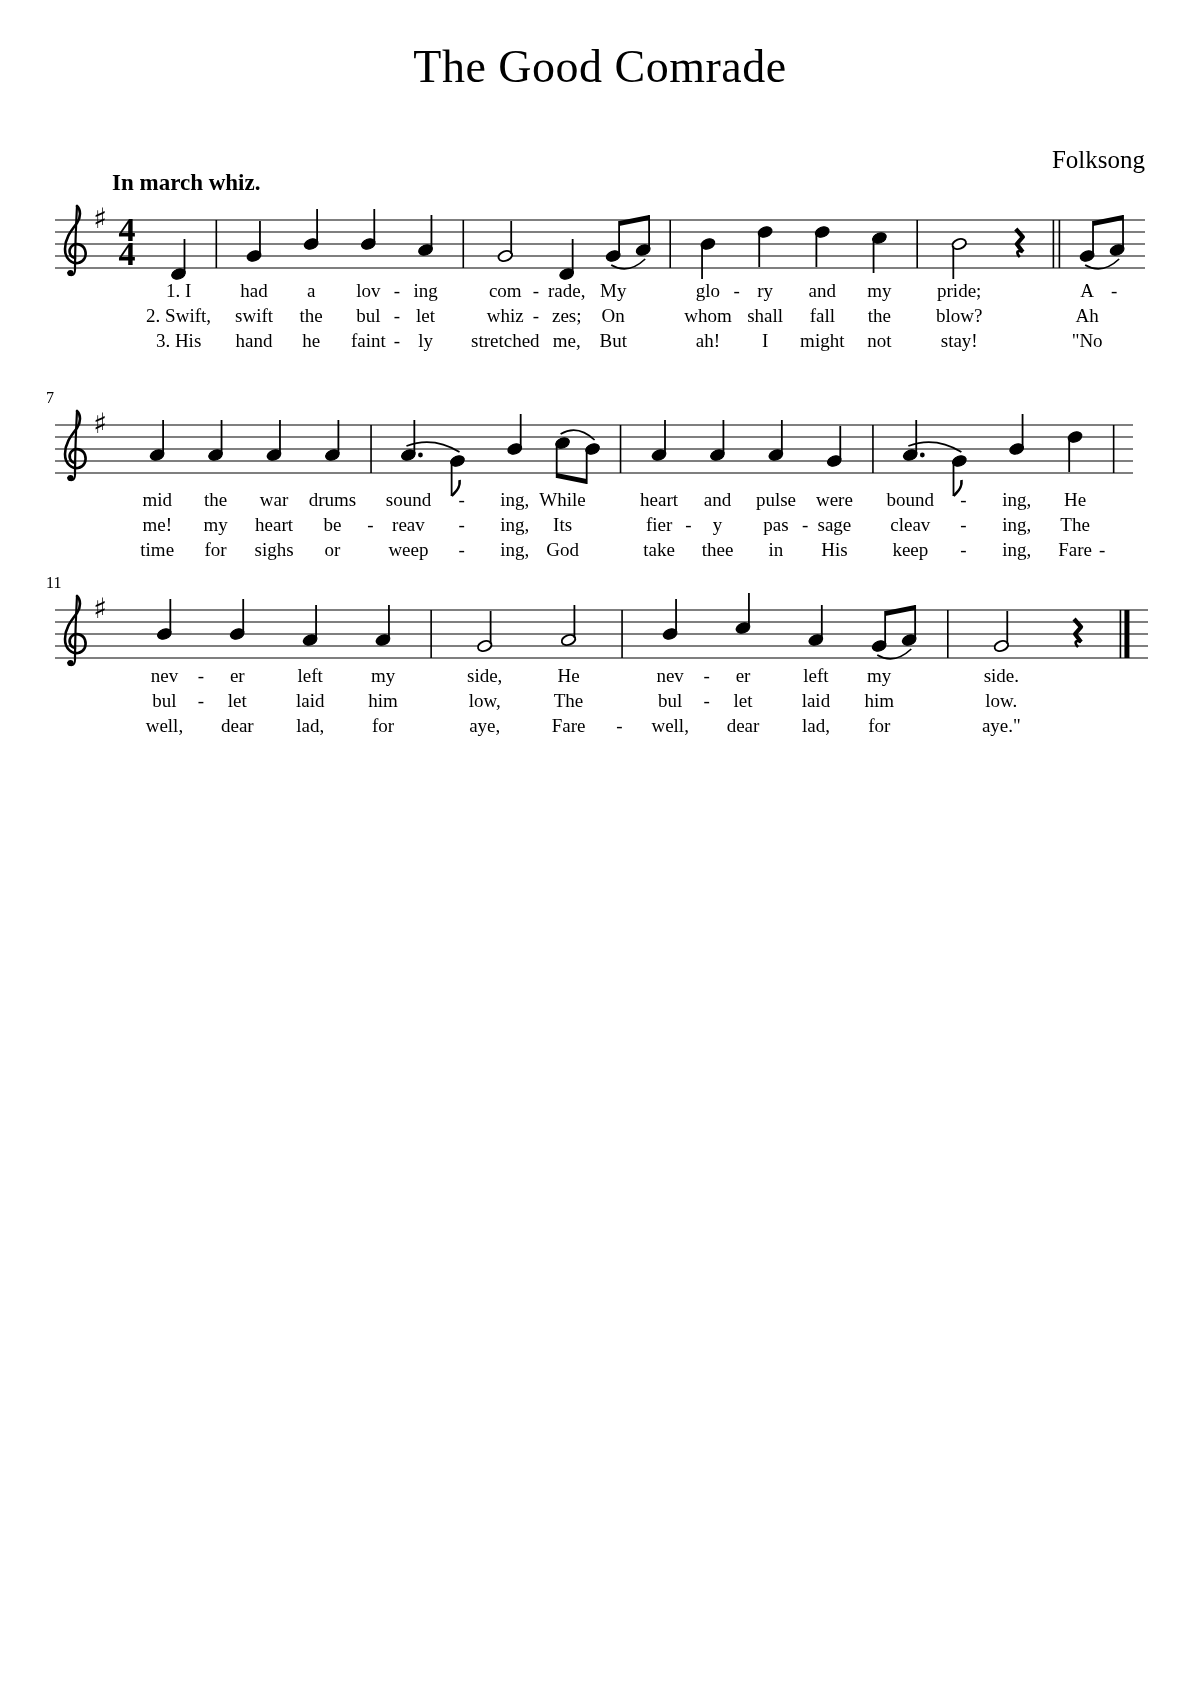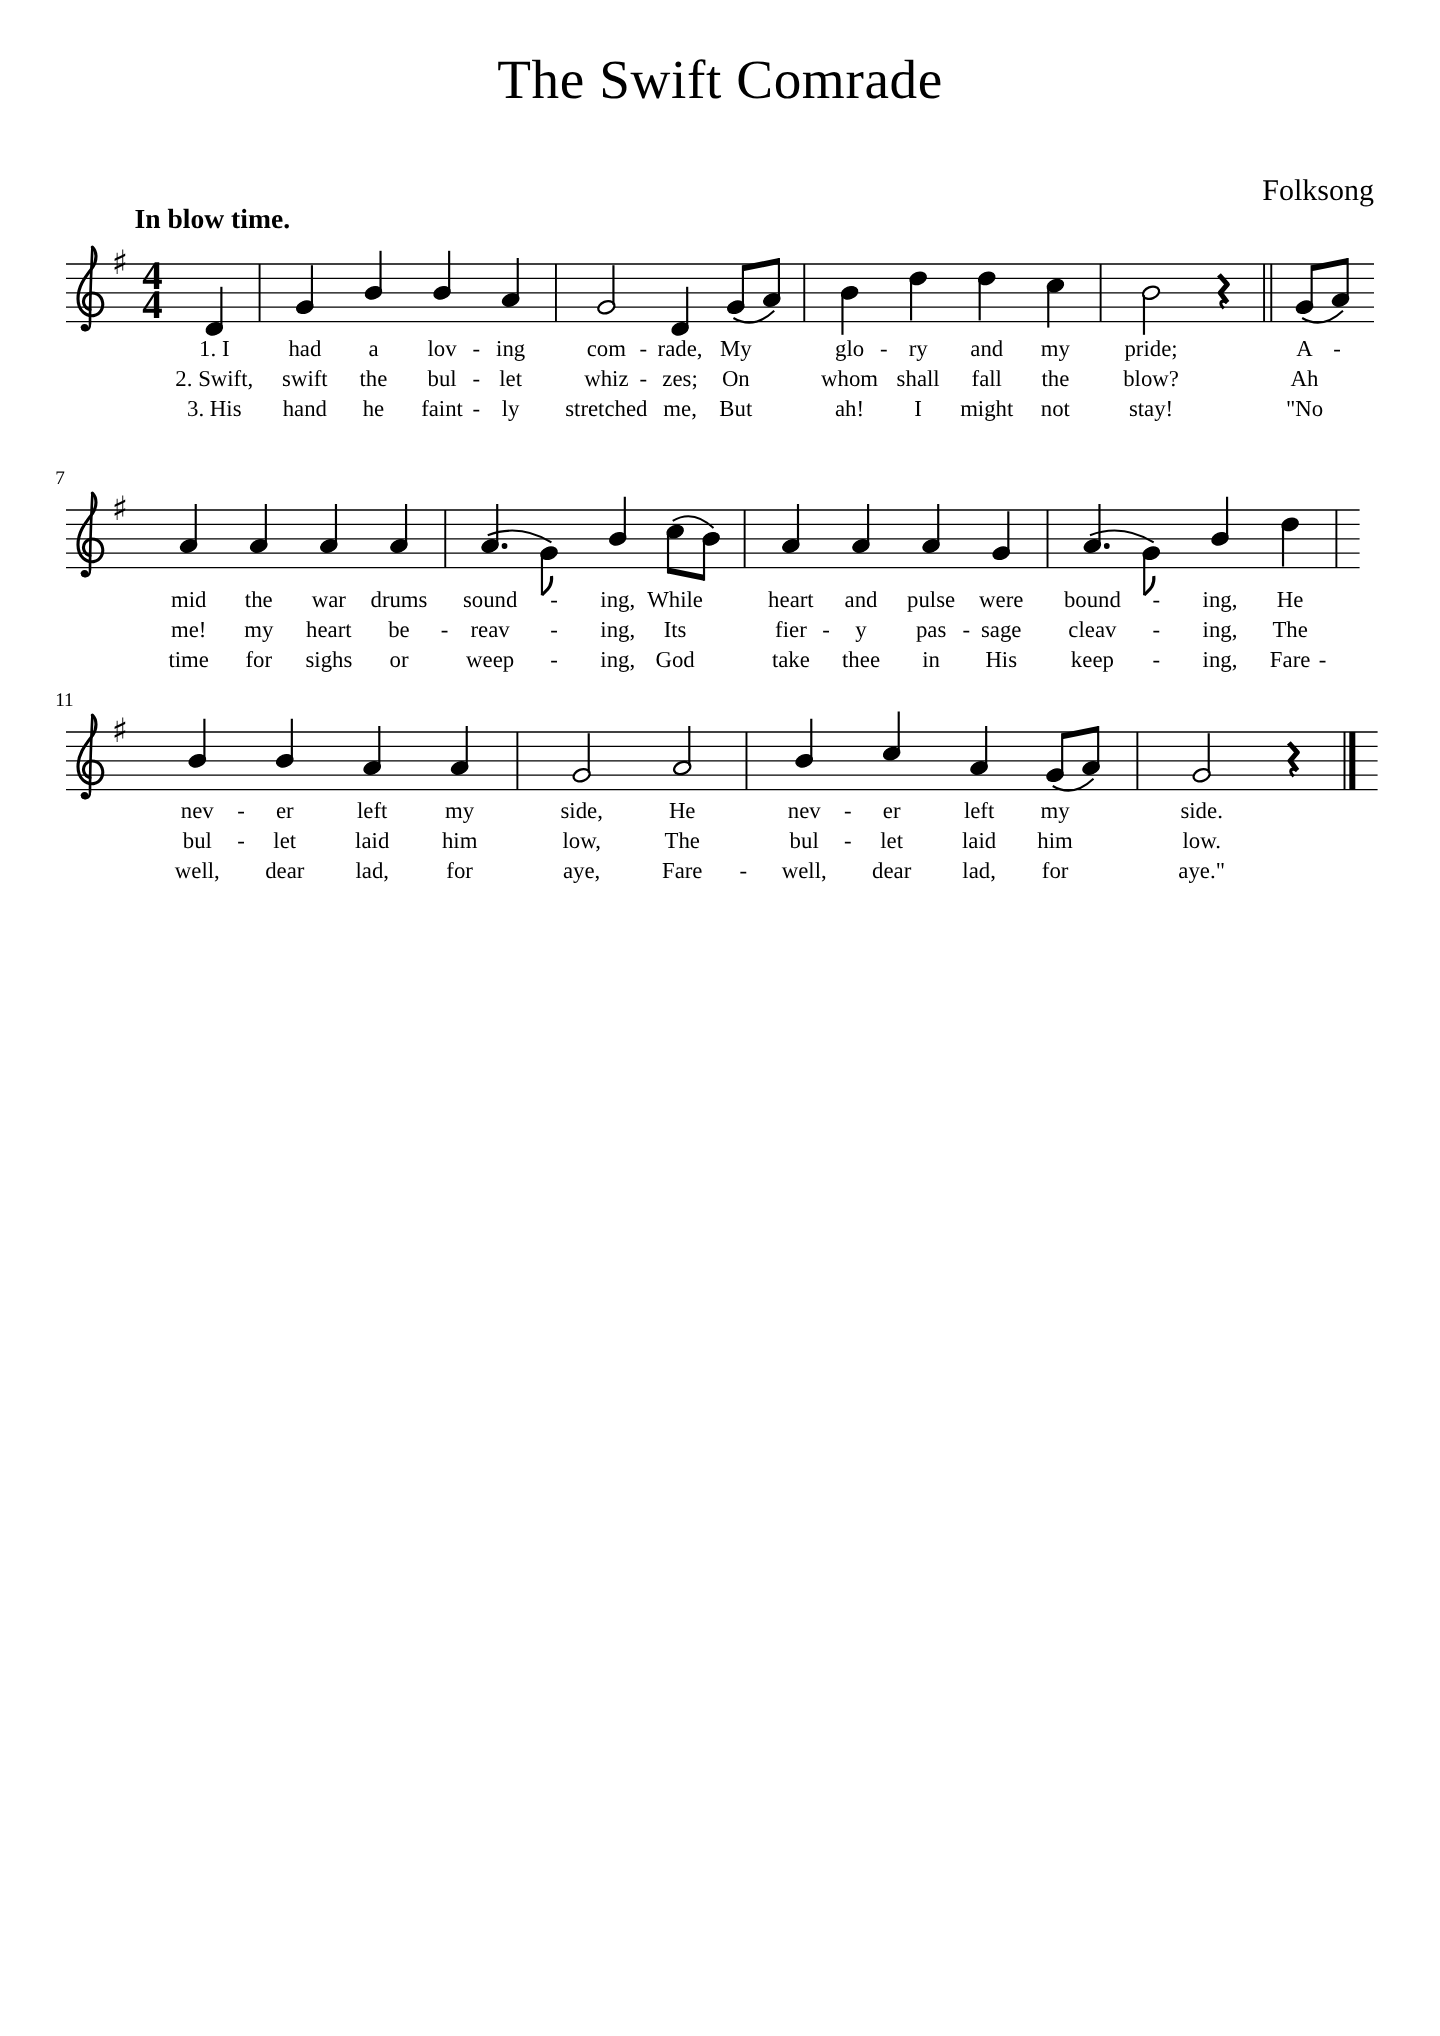--- a/index.html
+++ b/index.html
@@ -11,23 +11,23 @@
   .tempo{position:absolute;top:170px;left:112px;font-size:23px;font-weight:bold;}
   svg.system{position:absolute;left:0;width:1200px;display:block;}
   #sys1{top:160px;height:210px;}
   #sys2{top:372px;height:200px;}
   #sys3{top:556px;height:200px;}
 </style>
 </head>
 <body>
 
 <div class="page">
-  <div class="title">The Swift Comrade</div>
+  <div class="title">The Good Comrade</div>
   <div class="attribution">Folksong</div>
-  <div class="tempo">In blow time.</div>
+  <div class="tempo">In march whiz.</div>
   <svg id="sys1" class="system" viewBox="0 0 1200 210">
       <line x1="55" y1="60" x2="1145" y2="60" stroke="#000" stroke-width="1.1"></line>
       <line x1="55" y1="72" x2="1145" y2="72" stroke="#000" stroke-width="1.1"></line>
       <line x1="55" y1="84" x2="1145" y2="84" stroke="#000" stroke-width="1.1"></line>
       <line x1="55" y1="96" x2="1145" y2="96" stroke="#000" stroke-width="1.1"></line>
       <line x1="55" y1="108" x2="1145" y2="108" stroke="#000" stroke-width="1.1"></line>
       <g transform="translate(72,60)">
         <path d="M 5,-14 C 9,-10 9,-3 5,3 C -2,12 -7,19 -7,29 C -7,39 0,44 6,43 C 12,42 15,36 13,30 C 11,24 3,22 -1,27 C -4,31 -2,37 3,38" fill="none" stroke="#000" stroke-width="2.6" stroke-linecap="round"></path>
         <path d="M 5,-14 C 4,6 3,26 3,50" fill="none" stroke="#000" stroke-width="2.2"></path>
         <path d="M 3,50 C 3,56 -3,57 -4,52" fill="none" stroke="#000" stroke-width="2"></path>

